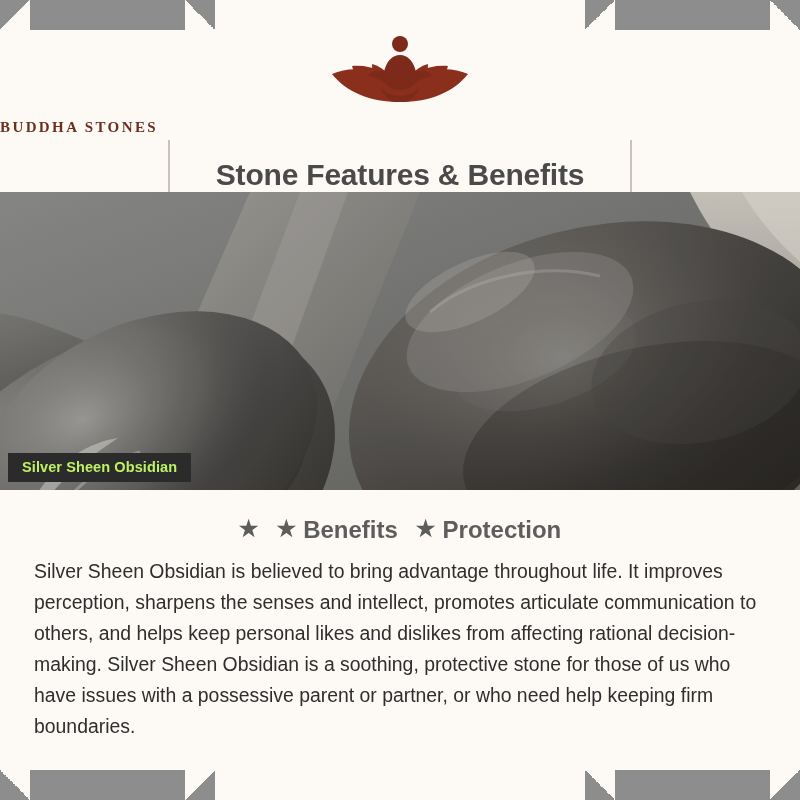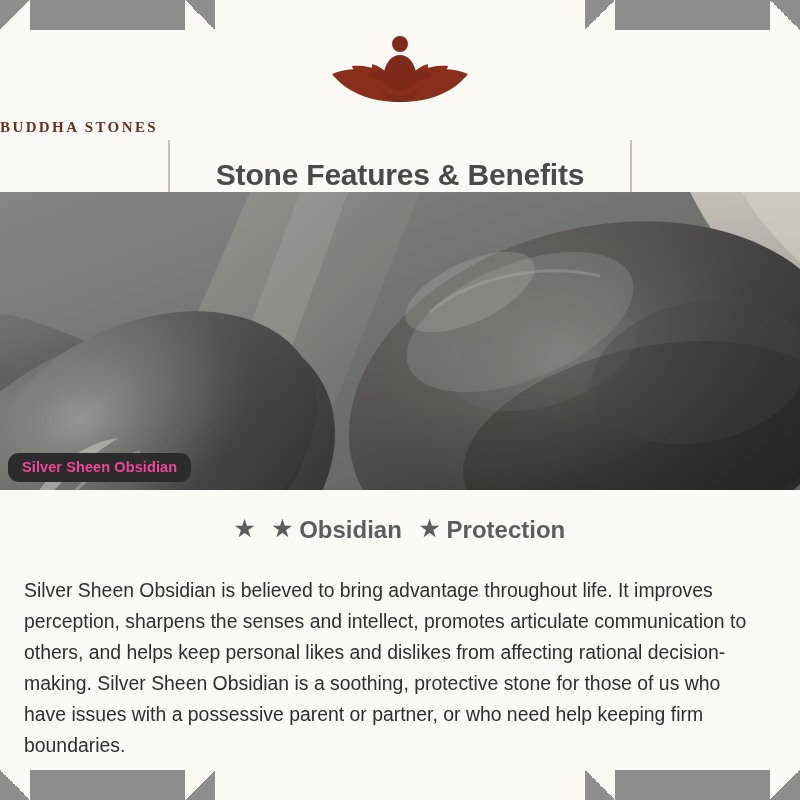--- a/index.html
+++ b/index.html
@@ -107,27 +107,26 @@
     overflow: hidden;
     z-index: 10;
     background: #6e6e6e;
   }
   .photo svg { display: block; }
 
   .photo-caption {
     position: absolute;
     left: 8px; bottom: 8px;
     background: #2b2b2b;
-    color: #ec4899;
+    color: #bef264;
     font-size: 14.5px;
     font-weight: bold;
     padding: 6px 14px 7px 14px;
     z-index: 15;
     letter-spacing: 0.1px;
-    border-radius: 11px;
   }
 
   
   .benefits {
     position: absolute;
     top: 516px; left: 0; width: 100%;
     display: flex;
     justify-content: center;
     align-items: center;
     gap: 18px;
@@ -145,28 +144,27 @@
     color: #5d5d5d;
     font-size: 22px;
     line-height: 1;
     position: relative;
     top: -1px;
   }
 
   
   .body-copy {
     position: absolute;
-    top: 556px; left: 24px;
+    top: 556px; left: 34px;
     width: 738px;
     font-size: 19.4px;
     line-height: 31px;
     color: #2e2e2e;
     text-align: left;
     z-index: 20;
-    margin-top: 19px;
   }
 </style>
 </head>
 <body>
 
 <div class="page">
 
   <div class="wedge-top-left"></div>
   <div class="wedge-top-right"></div>
   <div class="wedge-bottom-left"></div>
@@ -277,21 +275,21 @@
 
     <div class="photo-caption">Silver Sheen Obsidian</div>
   </div>
 
   <div class="benefits">
     <div class="benefit">
       <span class="star">★</span>
     </div>
     <div class="benefit">
       <span class="star">★</span>
-      <span>Obsidian</span>
+      <span>Benefits</span>
     </div>
     <div class="benefit">
       <span class="star">★</span>
       <span>Protection</span>
     </div>
   </div>
 
   <p class="body-copy">Silver Sheen Obsidian is believed to bring advantage throughout life. It improves perception, sharpens the senses and intellect, promotes articulate communication to others, and helps keep personal likes and dislikes from affecting rational decision-making. Silver Sheen Obsidian is a soothing, protective stone for those of us who have issues with a possessive parent or partner, or who need help keeping firm boundaries.</p>
 
 </div>

